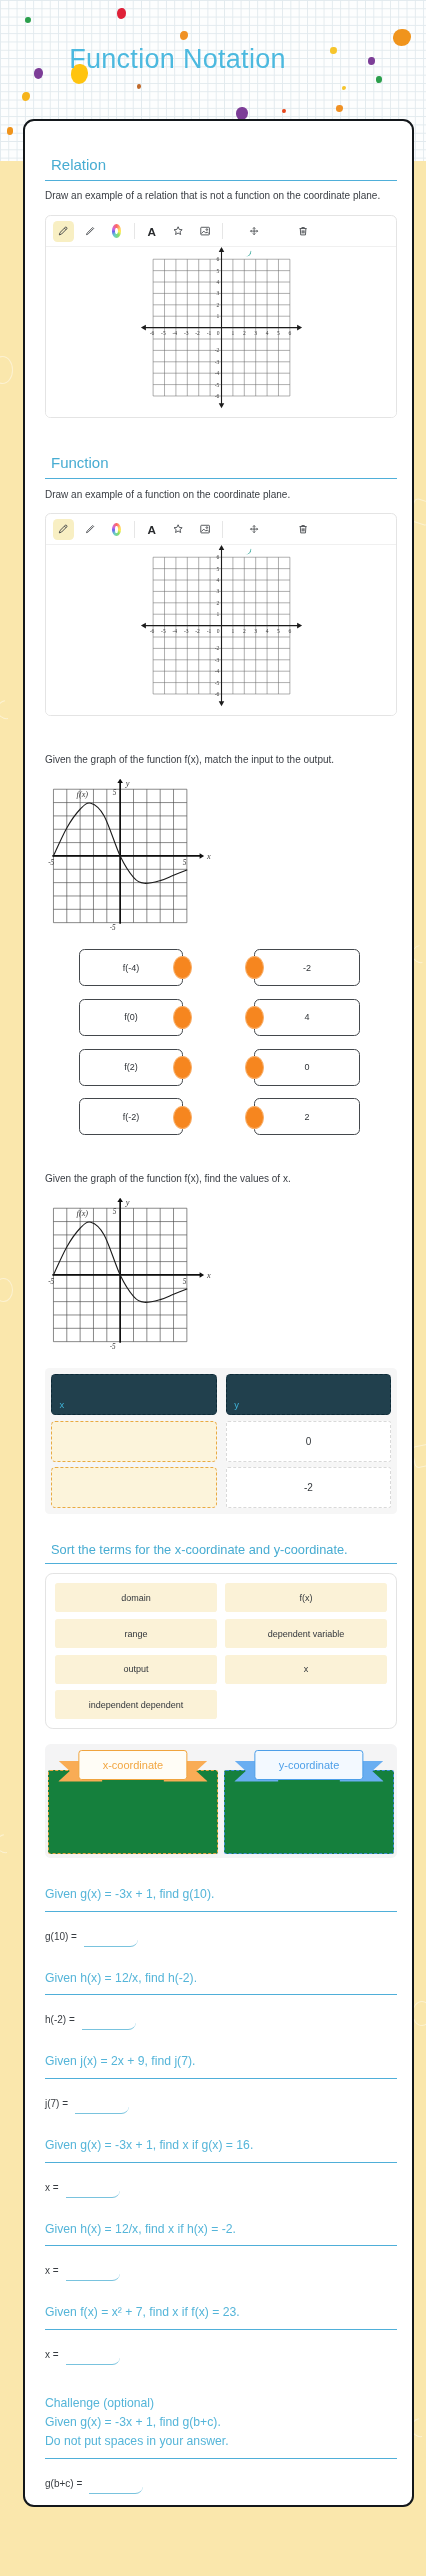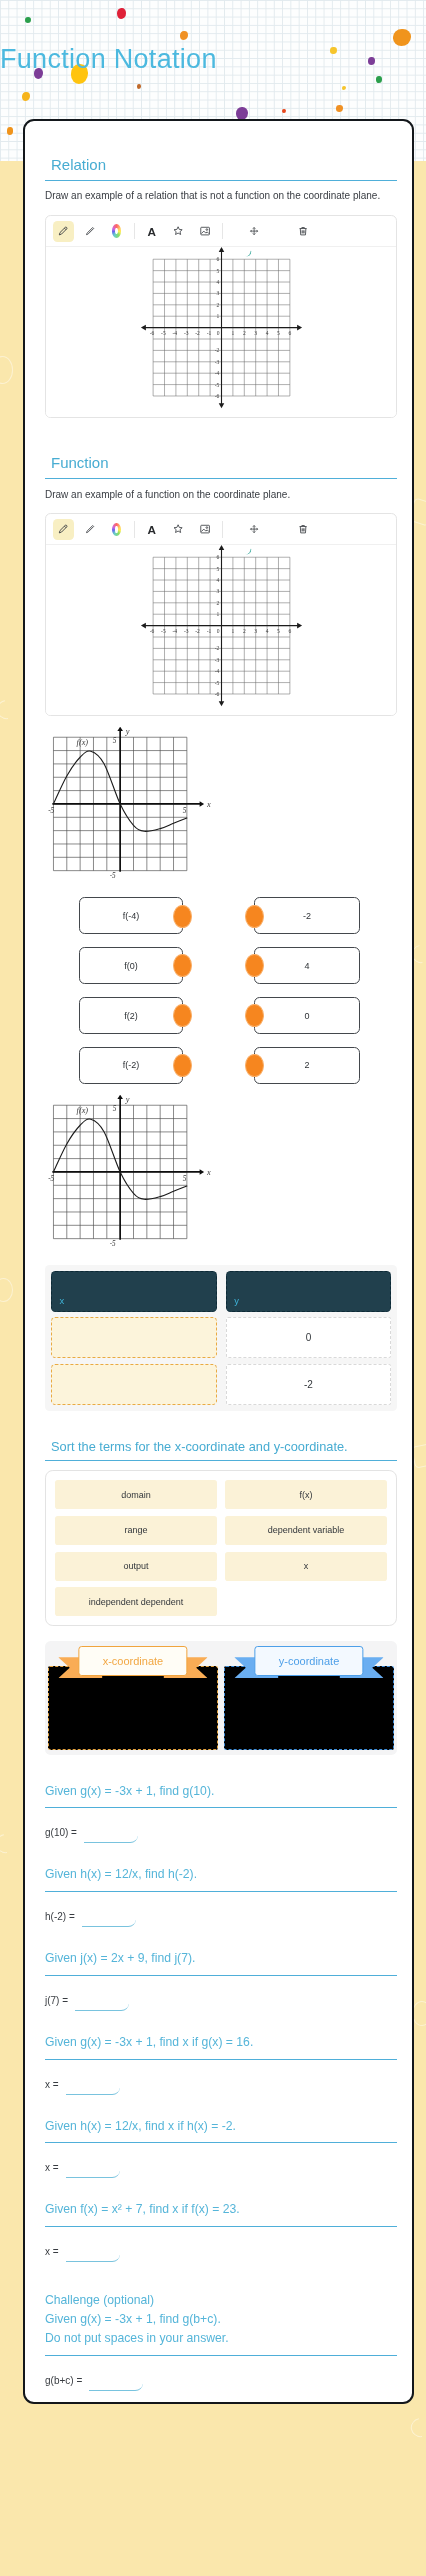--- a/index.html
+++ b/index.html
@@ -5,21 +5,21 @@
   html,body{margin:0;padding:0;}
   body{width:427px;height:2576px;overflow:hidden;background:#FAE7AC;font-family:"Liberation Sans","DejaVu Sans",sans-serif;position:relative;}
   .paper{position:absolute;top:0;left:0;width:427px;height:161px;background:#FDFEFE;
     background-image:linear-gradient(#E2EAEE 0.6px,transparent 0.6px),linear-gradient(90deg,#E2EAEE 0.6px,transparent 0.6px);
     background-size:8.3px 8.3px;}
   .doodles{position:absolute;inset:0;pointer-events:none;}
   .doodle{position:absolute;border:1.7px solid rgba(255,255,255,.45);border-radius:50%;}
   .doodle.sq{border-radius:4.4px;}
   .doodle.arc{border-color:transparent transparent rgba(255,255,255,.45) rgba(255,255,255,.45);transform:rotate(35deg);}
   .dot{position:absolute;border-radius:50% 46% 55% 48%;}
-  h1.title{position:absolute;top:44px;left:0;width:355px;text-align:left;margin:0;
+  h1.title{position:absolute;top:44px;left:0;width:355px;text-align:center;margin:0;
     font-size:27px;font-weight:500;color:#4CB9DF;letter-spacing:0.3px;}
   .card{position:relative;margin:119px 12.8px 0 23px;width:391px;box-sizing:border-box;background:#fff;
     border:2.2px solid #13171B;border-radius:11px;padding:29px 15px 16.7px 20px;z-index:2;}
   .sec-h{margin:6px;font-size:15px;font-weight:500;color:#47ACD2;}
   .sec-div{border:none;border-top:1.1px solid #4FAFD9;margin:6.7px 0 0 0;}
   .prompt{margin:7.8px 0 0 0;font-size:10px;color:#393D43;line-height:1.56;max-width:340px;}
   .gap-lg{margin-top:36px;}
   
   .widget{margin-top:11px;border:1.1px solid #E4E4E4;border-radius:5.6px;overflow:hidden;background:#fff;}
   .toolbar{height:30px;display:flex;align-items:center;gap:5.6px;padding:0 6.7px;border-bottom:1.1px solid #F0F0F0;}
@@ -49,21 +49,21 @@
   .xy-head{box-sizing:border-box;height:41px;background:#21404D;border:1.1px dashed #0D2936;border-radius:4.4px;color:#3FB3D8;
     display:flex;align-items:flex-end;padding:4.4px 7.8px;font-size:9.4px;}
   .xy-empty{box-sizing:border-box;height:41px;background:#FCF4DB;border:1.1px dashed #E9AA43;border-radius:4.4px;}
   .xy-val{box-sizing:border-box;height:41px;background:#fff;border:1.1px dashed #D9D9D9;border-radius:2.2px;
     display:flex;align-items:center;justify-content:center;font-size:10px;color:#33373B;}
   
   .chips{margin-top:9px;border:1.1px solid #E3E3E3;border-radius:7.8px;padding:9px;display:grid;grid-template-columns:1fr 1fr;gap:6.7px 7.8px;}
   .chip{background:#FBF2D7;border-radius:2.8px;height:29px;display:flex;align-items:center;justify-content:center;font-size:9px;color:#33373C;cursor:grab;}
   
   .cats{margin-top:14.5px;background:#F4F4F5;border-radius:5.6px;padding:25.6px 3.3px 4.4px;display:grid;grid-template-columns:1fr 1fr;gap:6.7px;}
-  .zone{position:relative;height:82px;border-radius:2.2px;background:#000000;}
+  .zone{position:relative;height:82px;border-radius:2.2px;background:#15803d;}
   .zone.zx{border:1.1px dashed #E7A53F;} .zone.zy{border:1.1px dashed #4090DC;}
   .banner{position:absolute;top:-21px;left:50%;transform:translateX(-50%);width:88%;height:33px;}
   .wing{position:absolute;top:11px;width:30%;height:21px;}
   .wing.wl{left:-1.1px;clip-path:polygon(0 0,100% 0,100% 100%,0 100%,26% 50%);}
   .wing.wr{right:-1.1px;clip-path:polygon(0 0,100% 0,74% 50%,100% 100%,0 100%);}
   .zx .wing{background:#F9AC55;} .zy .wing{background:#6AAEF1;}
   .blabel{position:absolute;left:13%;right:13%;top:0;height:28px;border-radius:3.3px;display:flex;align-items:center;justify-content:center;font-size:11px;}
   .zx .blabel{background:#FFFDF6;border:1.1px solid #F0A43E;color:#F2A743;}
   .zy .blabel{background:#F3F9FF;border:1.1px solid #4D9FE8;color:#4D9FE8;}
   
@@ -356,20 +356,21 @@
           <text x="146" y="128" font-size="10" fill="#3b3b3b" text-anchor="end" font-family="&quot;Liberation Serif&quot;,&quot;DejaVu Serif&quot;,serif" font-style="normal">1</text>
           <text x="146" y="189.5" font-size="10" fill="#3b3b3b" text-anchor="end" font-family="&quot;Liberation Serif&quot;,&quot;DejaVu Serif&quot;,serif" font-style="normal">-2</text>
           <text x="146" y="210" font-size="10" fill="#3b3b3b" text-anchor="end" font-family="&quot;Liberation Serif&quot;,&quot;DejaVu Serif&quot;,serif" font-style="normal">-3</text>
           <text x="146" y="230.5" font-size="10" fill="#3b3b3b" text-anchor="end" font-family="&quot;Liberation Serif&quot;,&quot;DejaVu Serif&quot;,serif" font-style="normal">-4</text>
           <text x="146" y="251" font-size="10" fill="#3b3b3b" text-anchor="end" font-family="&quot;Liberation Serif&quot;,&quot;DejaVu Serif&quot;,serif" font-style="normal">-5</text>
           <text x="146" y="271.5" font-size="10" fill="#3b3b3b" text-anchor="end" font-family="&quot;Liberation Serif&quot;,&quot;DejaVu Serif&quot;,serif" font-style="normal">-6</text>
         </svg>
     </div>
   </div>
 
+  <p class="prompt gap-lg">Given the graph of the function f(x), match the input to the output.</p>
   <div class="fx">
     <svg id="fx1" width="179" height="155" viewBox="0 0 322 278">
         <line x1="26" y1="18" x2="26" y2="258" stroke="#4f4f4f" stroke-width="1.2"></line>
         <line x1="26" y1="18" x2="266" y2="18" stroke="#4f4f4f" stroke-width="1.2"></line>
         <line x1="50" y1="18" x2="50" y2="258" stroke="#4f4f4f" stroke-width="1.2"></line>
         <line x1="26" y1="42" x2="266" y2="42" stroke="#4f4f4f" stroke-width="1.2"></line>
         <line x1="74" y1="18" x2="74" y2="258" stroke="#4f4f4f" stroke-width="1.2"></line>
         <line x1="26" y1="66" x2="266" y2="66" stroke="#4f4f4f" stroke-width="1.2"></line>
         <line x1="98" y1="18" x2="98" y2="258" stroke="#4f4f4f" stroke-width="1.2"></line>
         <line x1="26" y1="90" x2="266" y2="90" stroke="#4f4f4f" stroke-width="1.2"></line>
@@ -438,20 +439,21 @@
           <span>f(-2)</span>
           <span class="port r"></span>
         </div>
       <div class="mbox rt">
           <span class="port l"></span>
           <span>2</span>
         </div>
     </div>
   </div>
 
+  <p class="prompt gap-lg">Given the graph of the function f(x), find the values of x.</p>
   <div class="fx">
     <svg id="fx2" width="179" height="155" viewBox="0 0 322 278">
         <line x1="26" y1="18" x2="26" y2="258" stroke="#4f4f4f" stroke-width="1.2"></line>
         <line x1="26" y1="18" x2="266" y2="18" stroke="#4f4f4f" stroke-width="1.2"></line>
         <line x1="50" y1="18" x2="50" y2="258" stroke="#4f4f4f" stroke-width="1.2"></line>
         <line x1="26" y1="42" x2="266" y2="42" stroke="#4f4f4f" stroke-width="1.2"></line>
         <line x1="74" y1="18" x2="74" y2="258" stroke="#4f4f4f" stroke-width="1.2"></line>
         <line x1="26" y1="66" x2="266" y2="66" stroke="#4f4f4f" stroke-width="1.2"></line>
         <line x1="98" y1="18" x2="98" y2="258" stroke="#4f4f4f" stroke-width="1.2"></line>
         <line x1="26" y1="90" x2="266" y2="90" stroke="#4f4f4f" stroke-width="1.2"></line>

